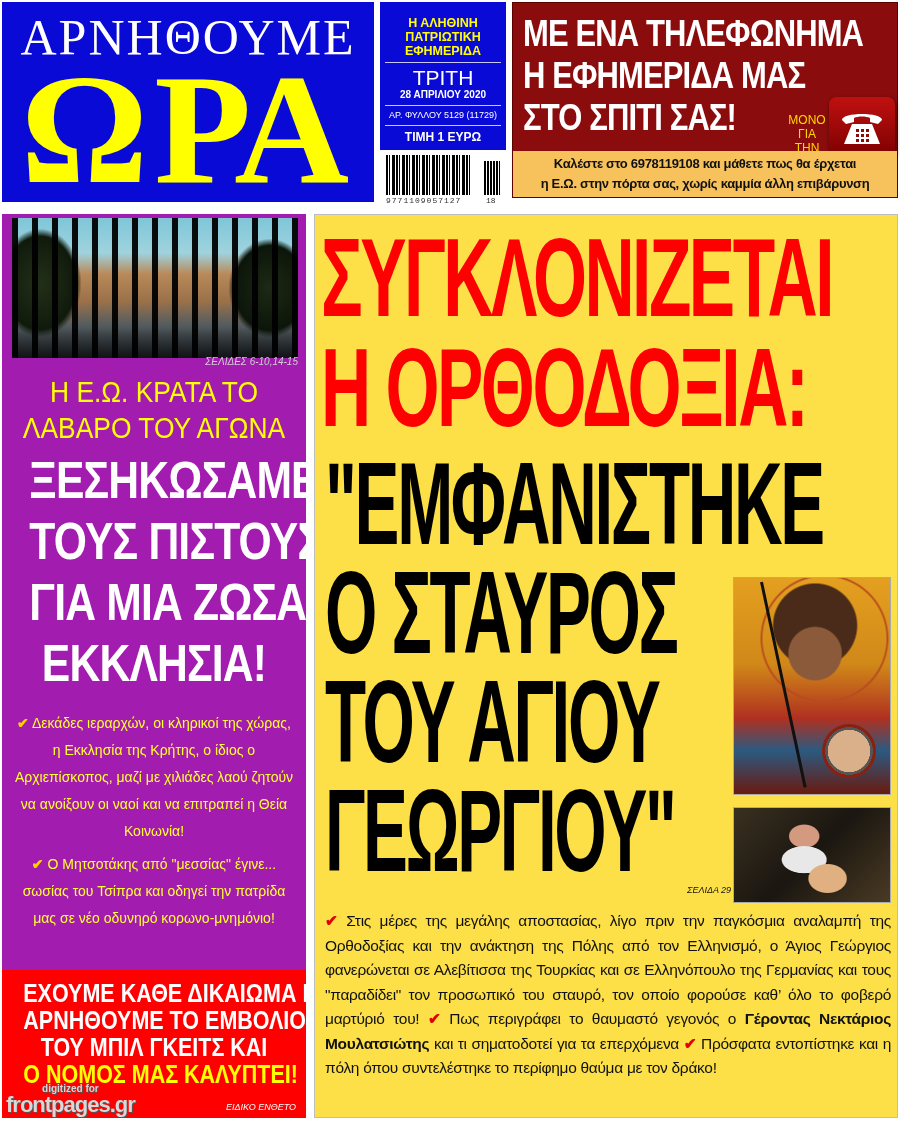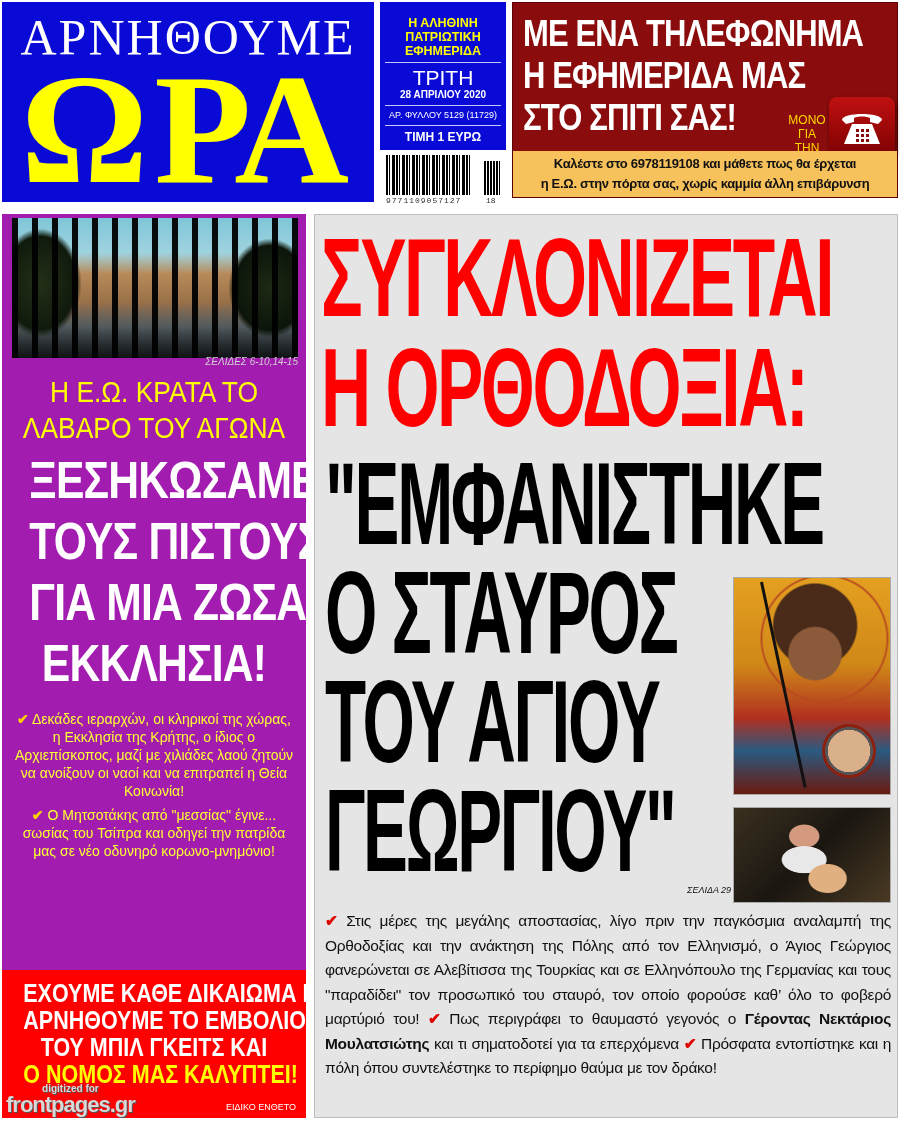--- a/index.html
+++ b/index.html
@@ -98,47 +98,47 @@
   }
   .kicker {
     position: absolute; left: 0; right: 0; top: 160px; text-align: center; color: #ffff00;
     font-size: 30px; line-height: 36px; transform: scaleX(0.88);
   }
   .bighead {
     position: absolute; left: 0; right: 0; top: 236px; text-align: center; color: #ffffff; font-weight: bold;
     font-size: 52px; line-height: 61px; letter-spacing: -1px; transform: scaleX(0.82); white-space: nowrap;
   }
   .bullets { position: absolute; left: 10px; right: 10px; top: 496px; text-align: center; }
-  .bullet { font-size: 14px; line-height: 18px; margin-bottom: 6px; }
+  .bullet { font-size: 14px; line-height: 27px; margin-bottom: 6px; }
   .bullet.yellow { color: #ffff33; }
   .bullet.white { color: #ffffff; }
   .check { color: #ffd200; font-weight: bold; }
   .redbox {
     position: absolute; left: 0; right: 0; top: 756px; height: 148px; background: #ff0000;
     text-align: center;
   }
   .redbox .lines {
     padding-top: 10px; color: #ffffff; font-weight: bold; font-size: 25px; line-height: 27px;
     transform: scaleX(0.86); white-space: nowrap;
   }
   .redbox .lines .hl { color: #ffff00; }
   .redbox .insert {
-    position: absolute; right: 10px; bottom: 6px; color: #ffffff; font-size: 9px;
+    position: absolute; right: 10px; bottom: 6px; color: #ffffff; font-style: italic; font-size: 9px;
   }
   .watermark {
     position: absolute; left: 4px; bottom: 2px; color: #d8d8d8; font-weight: bold;
     text-shadow: 1px 1px 0 #555;
   }
   .watermark .small { font-size: 10px; line-height: 11px; }
   .watermark .big { font-size: 22px; line-height: 22px; letter-spacing: -1px; }
 
   
   .main {
     position: absolute; left: 314px; top: 214px; width: 584px; height: 904px;
-    border: 1px solid #bdbdbd; background: #e5e5e5;
+    border: 1px solid #bdbdbd; background: #fde047;
   }
   .red-head {
     position: absolute; left: 6px; top: 8px; width: 572px; color: #ff0000; font-weight: bold;
     font-size: 112px; line-height: 110px; letter-spacing: -4px; white-space: nowrap;
     transform: scaleX(0.62); transform-origin: left top;
   }
   .black-head {
     position: absolute; left: 10px; top: 235px; color: #000; font-weight: bold;
     font-size: 116px; line-height: 109px; letter-spacing: -4px; white-space: nowrap;
     transform: scaleX(0.58); transform-origin: left top;

